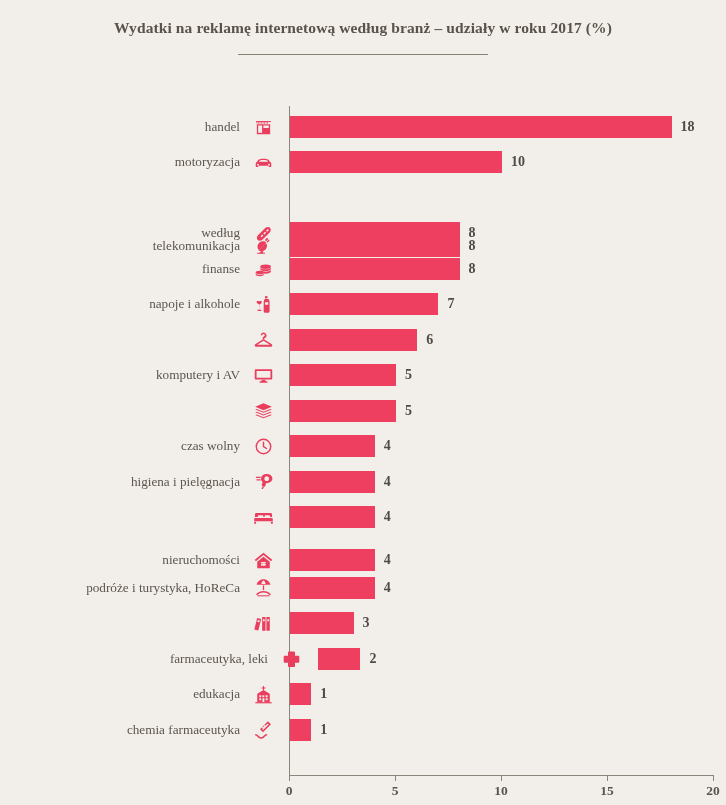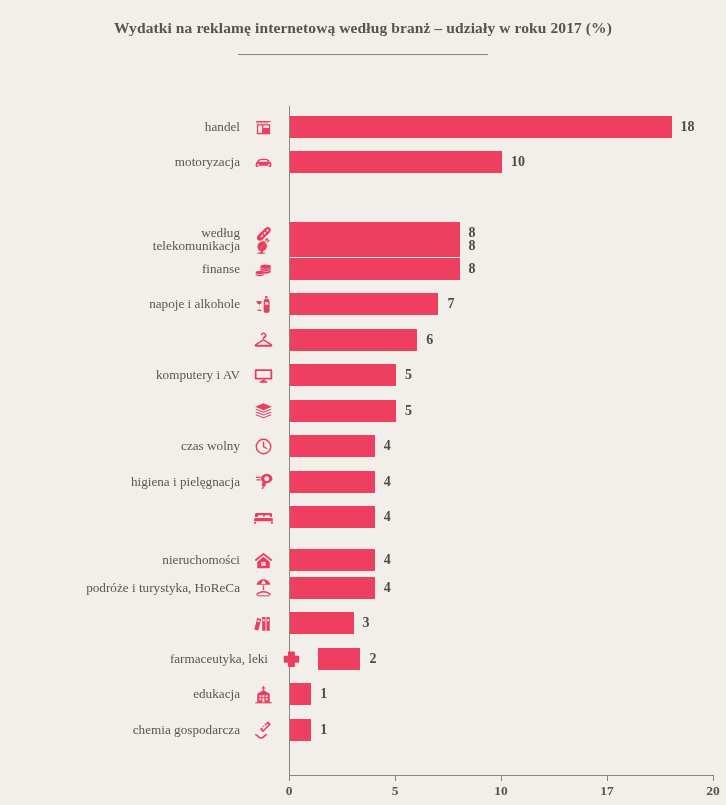--- a/index.html
+++ b/index.html
@@ -155,21 +155,21 @@
     <div class="axis-line-y"></div>
     <div class="axis-line-x"></div>
     <div id="ticks">
         <div class="tick" style="left: 289px;"></div>
         <div class="tick-label" style="left: 269px; margin-left: 0px; padding-left: 0px; transform: none;">0</div>
         <div class="tick" style="left: 395px;"></div>
         <div class="tick-label" style="left: 375px; margin-left: 0px; padding-left: 0px; transform: none;">5</div>
         <div class="tick" style="left: 501px;"></div>
         <div class="tick-label" style="left: 481px; margin-left: 0px; padding-left: 0px; transform: none;">10</div>
         <div class="tick" style="left: 607px;"></div>
-        <div class="tick-label" style="left: 587px; margin-left: 0px; padding-left: 0px; transform: none;">17</div>
+        <div class="tick-label" style="left: 587px; margin-left: 0px; padding-left: 0px; transform: none;">15</div>
         <div class="tick" style="left: 713px;"></div>
         <div class="tick-label" style="left: 693px; margin-left: 0px; padding-left: 0px; transform: none;">20</div>
       </div>
     <div id="rows">
         <div class="row" style="top: 112px;">
           <div class="cat-label">handel</div>
           <div class="cat-icon">
             <svg width="19" height="19" viewBox="0 0 20 20" fill="currentColor">
               <path d="M2.2 3.2h15.6v1.1H2.2z"></path>
               <path d="M2.6 4.6h1v1.2h-1zm1.6 0h1v1.2h-1zm1.6 0h1v1.2h-1zm1.6 0h1v1.2h-1zm1.6 0h1v1.2h-1zm1.6 0h1v1.2h-1zm1.6 0h1v1.2h-1zm1.6 0h1v1.2h-1z"></path>
@@ -357,21 +357,21 @@
             <svg width="19" height="19" viewBox="0 0 20 20" fill="currentColor">
               <path d="M9.4 1h1.2v1.6h1.6v1.2h-1.6v1.8H9.4V3.8H7.8V2.6h1.6V1z"></path>
               <path d="M10 5.2L3.4 9.3V18h13.2V9.3L10 5.2zm-4.4 5.6h2v2h-2v-2zm3.3 0h2v2h-2v-2zm3.4 0h2v2h-2v-2zM5.6 14h2v2h-2v-2zm6.7 0h2v2h-2v-2zm-3.4 0h2v4h-2v-4z"></path>
               <path d="M1.4 18h17.2v1.3H1.4z"></path>
             </svg>
           </div>
           <div class="bar" style="width: 21.2px; background: rgb(238, 63, 97);"></div>
           <div class="bar-value" style="left: 320.2px;">1</div>
         </div>
         <div class="row" style="top: 714.65px;">
-          <div class="cat-label">chemia gospodarcza</div>
+          <div class="cat-label">chemia farmaceutyka</div>
           <div class="cat-icon">
             <svg width="19" height="19" viewBox="0 0 20 20" fill="currentColor">
               <path d="M14.6 1.4l3.2 3.2-8.3 8.3-3.2-3.2 8.3-8.3zm-.3 2.3L8.6 9.4l1 1 5.7-5.7-1-1z"></path>
               <path d="M9.4 6.7l1.5 1.5-1.1 1.1-1.5-1.5z" fill="#F2EFEA"></path>
               <path d="M11 5.1l1.5 1.5-.9.9-1.5-1.5z" fill="#F2EFEA"></path>
               <path d="M1.2 14.8c1.8 0 2.7.9 3.6 1.8.8.8 1.5 1.5 2.7 1.5s1.9-.7 2.7-1.5c.9-.9 1.8-1.8 3.6-1.8v1.6c-1.2 0-1.9.7-2.7 1.5-.9.9-1.8 1.8-3.6 1.8s-2.7-.9-3.6-1.8c-.8-.8-1.5-1.5-2.7-1.5v-1.6z"></path>
             </svg>
           </div>
           <div class="bar" style="width: 21.2px; background: rgb(238, 63, 97);"></div>
           <div class="bar-value" style="left: 320.2px;">1</div>

